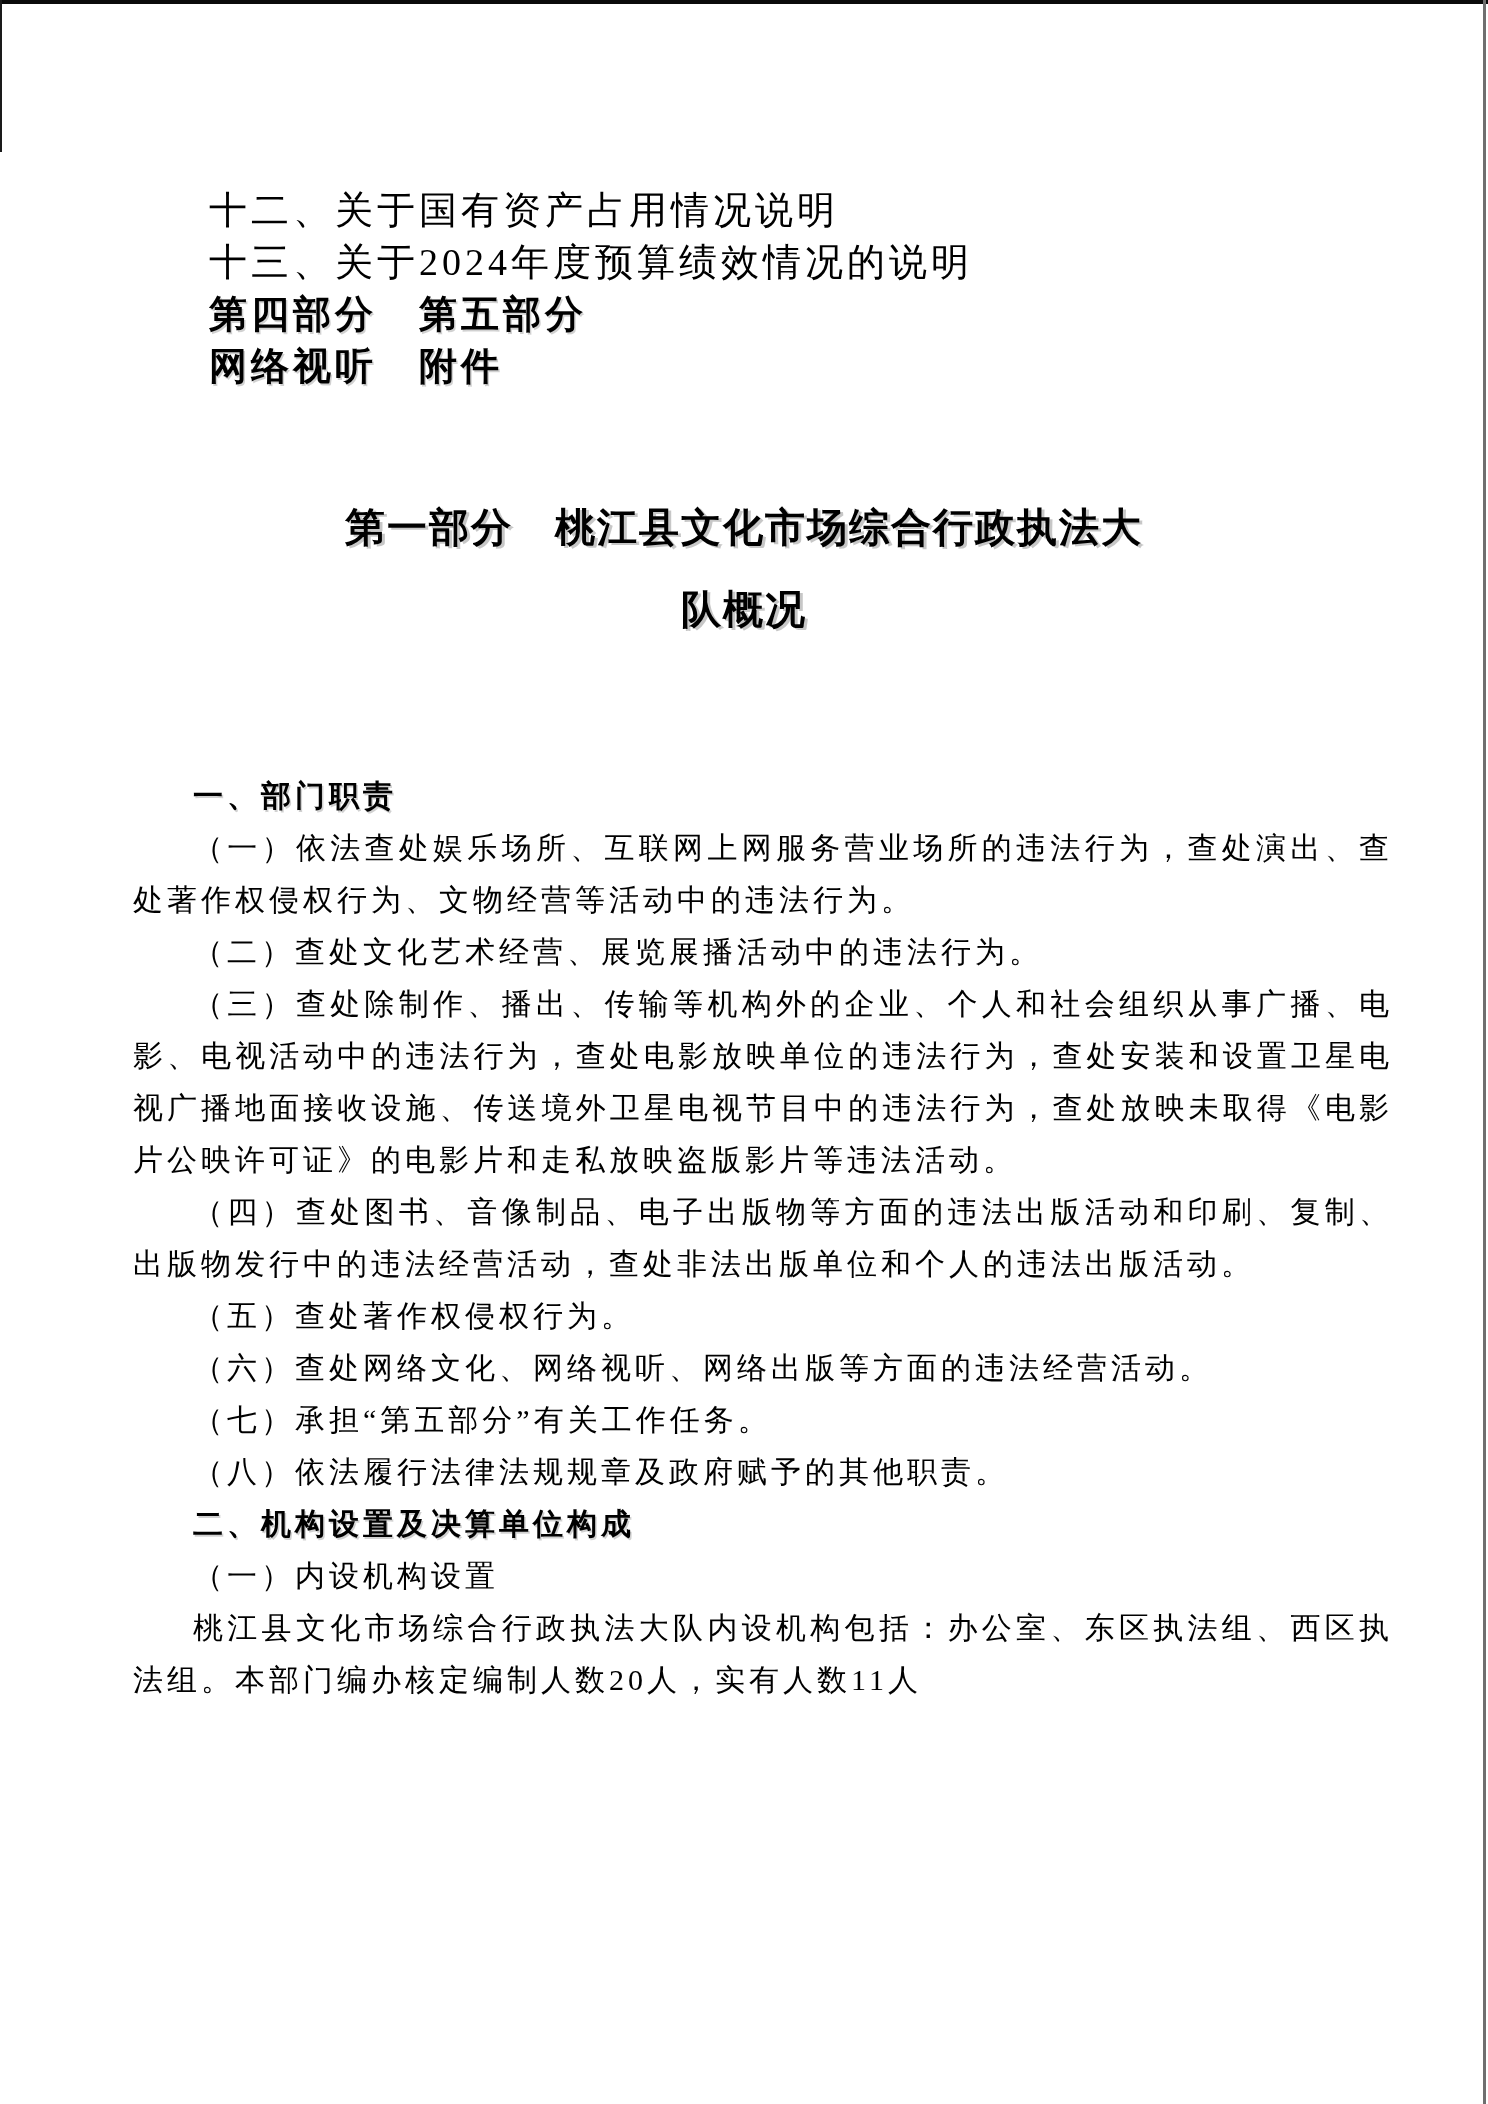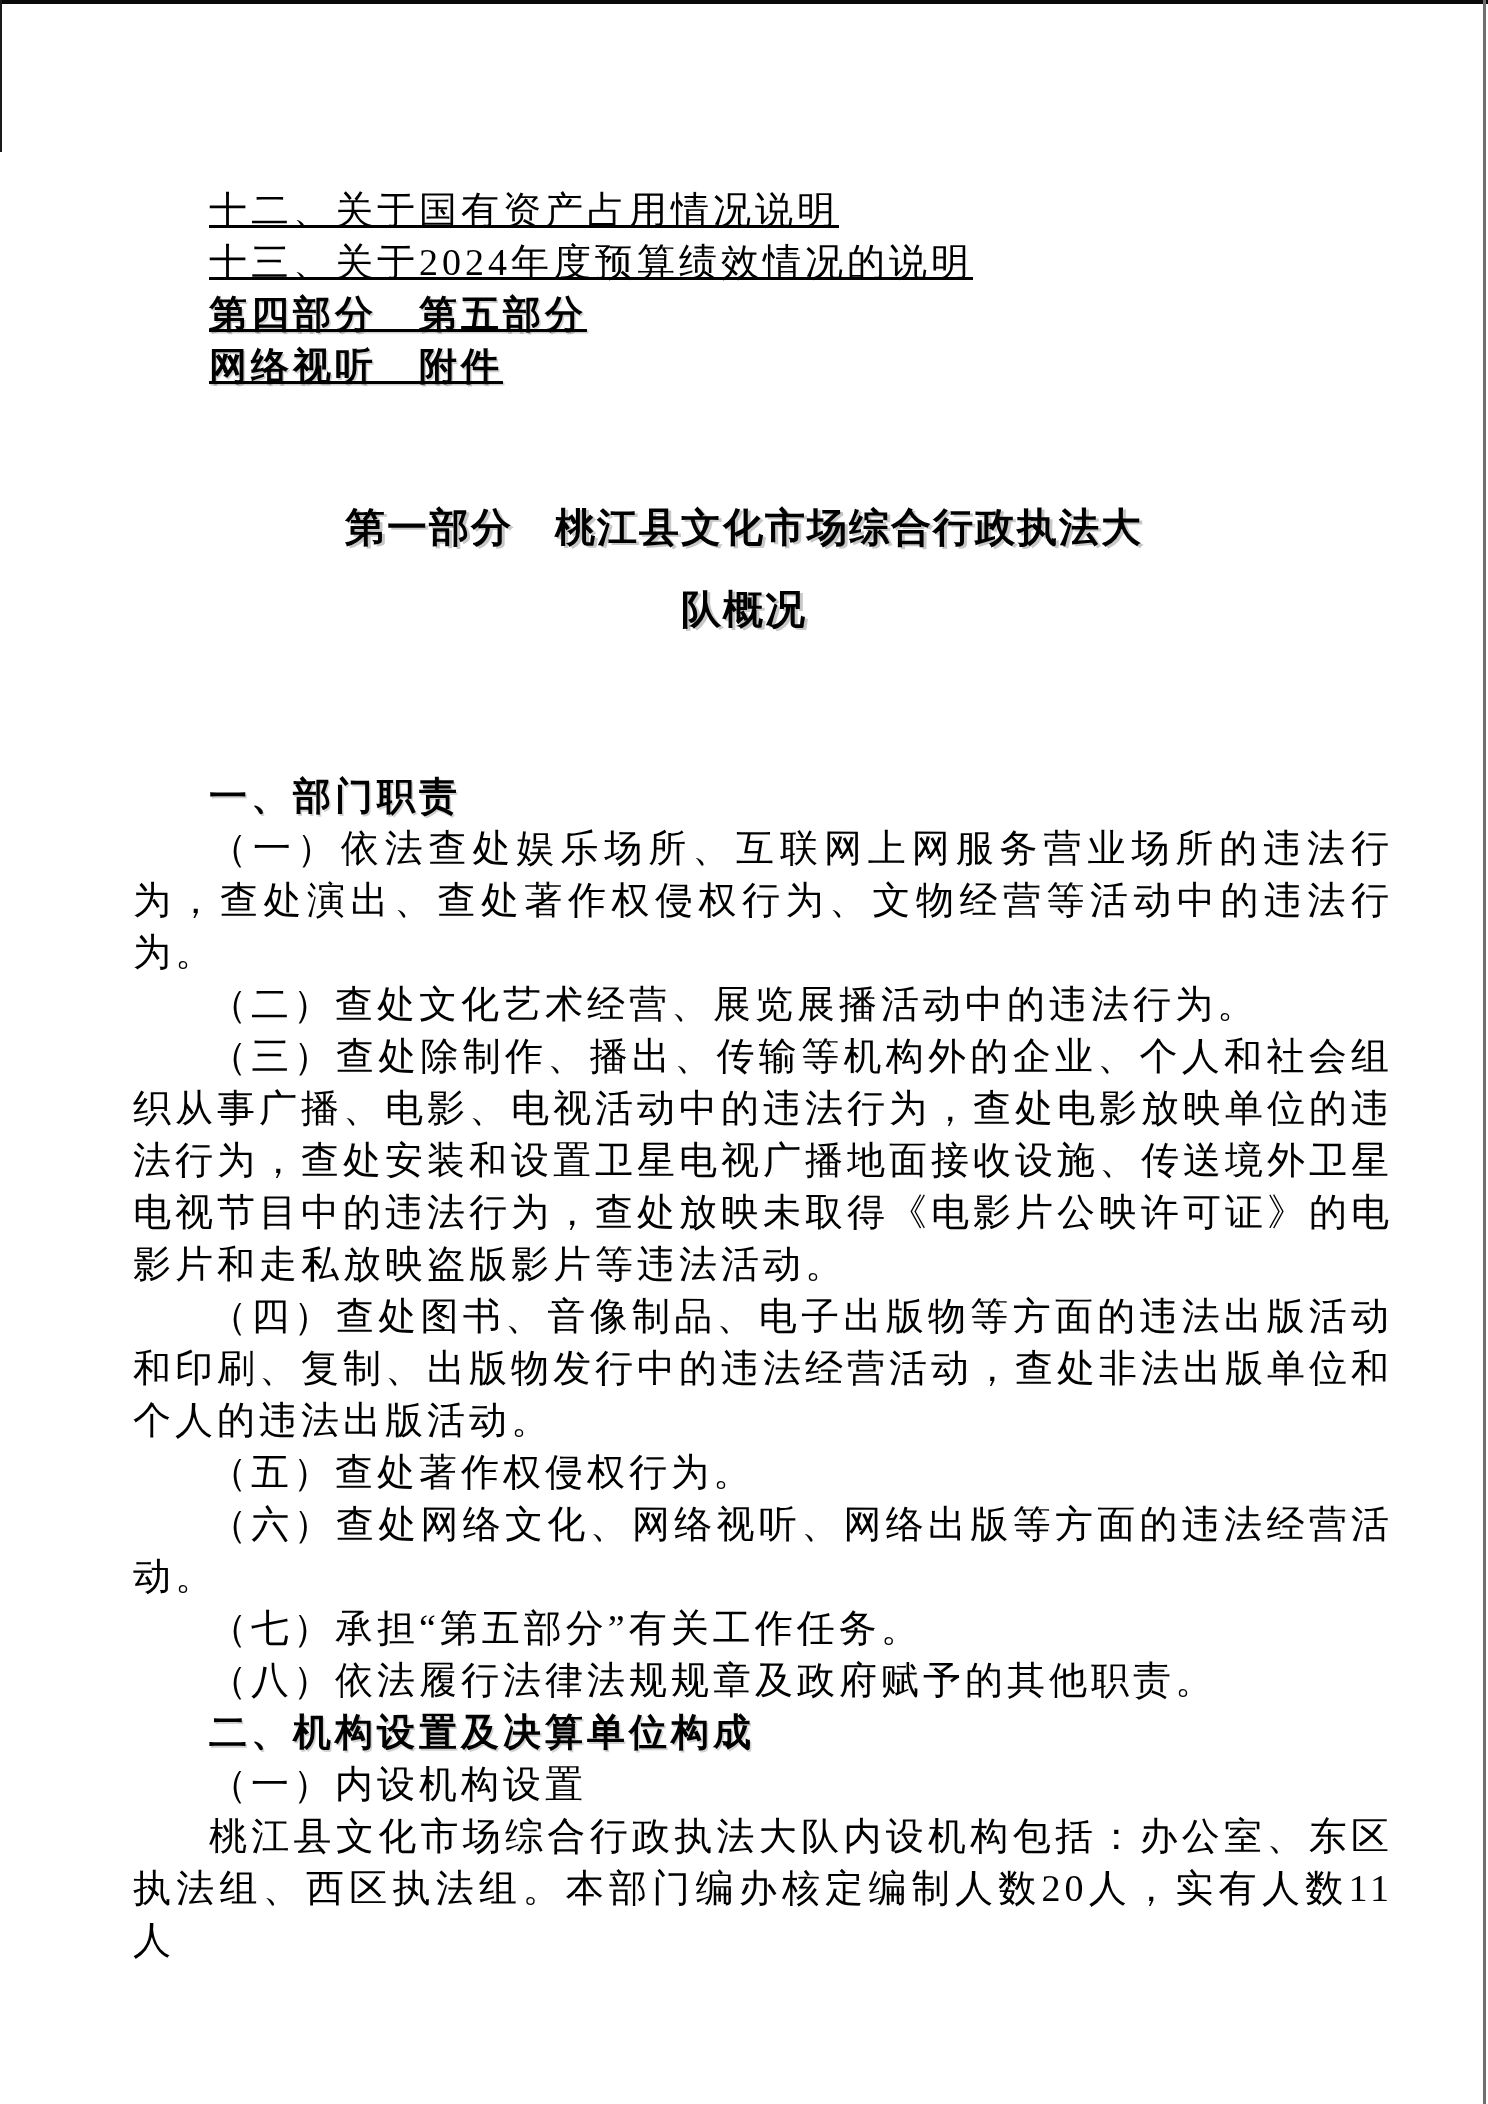--- a/index.html
+++ b/index.html
@@ -27,41 +27,41 @@
     position: absolute; top: 0; right: 2px;
     width: 3px; height: 2104px;
     background: #6f6f6f;
   }
   
   .toc {
     position: absolute;
     left: 133px; top: 184px; width: 1260px;
     font-size: 38px; line-height: 52px; letter-spacing: 4px;
   }
-  .toc-line { text-indent: 2em; white-space: nowrap; text-decoration: underline; }
+  .toc-line { text-indent: 2em; white-space: nowrap; }
   .toc-line.bold {
     font-weight: bold;
     font-family: "Liberation Sans", "DejaVu Sans", sans-serif;
     text-shadow: 1.5px 1.5px 0 rgba(0,0,0,0.18);
   }
   
   .doc-title {
     position: absolute;
     left: 64px; right: 64px; top: 486px;
     text-align: center;
     font-size: 40px; line-height: 82px; letter-spacing: 2px;
     font-weight: bold;
     font-family: "Liberation Sans", "DejaVu Sans", sans-serif;
     text-shadow: 3px 2px 0 rgba(0,0,0,0.22);
   }
   
   .body-text {
     position: absolute;
     left: 133px; top: 770px; width: 1260px;
-    font-size: 38px; line-height: 52px; letter-spacing: 4px;
+    font-size: 30px; line-height: 52px; letter-spacing: 4px;
     text-align: justify;
   }
   .body-text p { margin: 0; text-indent: 2em; }
   .body-text p.heading {
     font-weight: bold;
     font-family: "Liberation Sans", "DejaVu Sans", sans-serif;
     text-shadow: 1.5px 1.5px 0 rgba(0,0,0,0.18);
     text-align: left;
   }
 </style>

